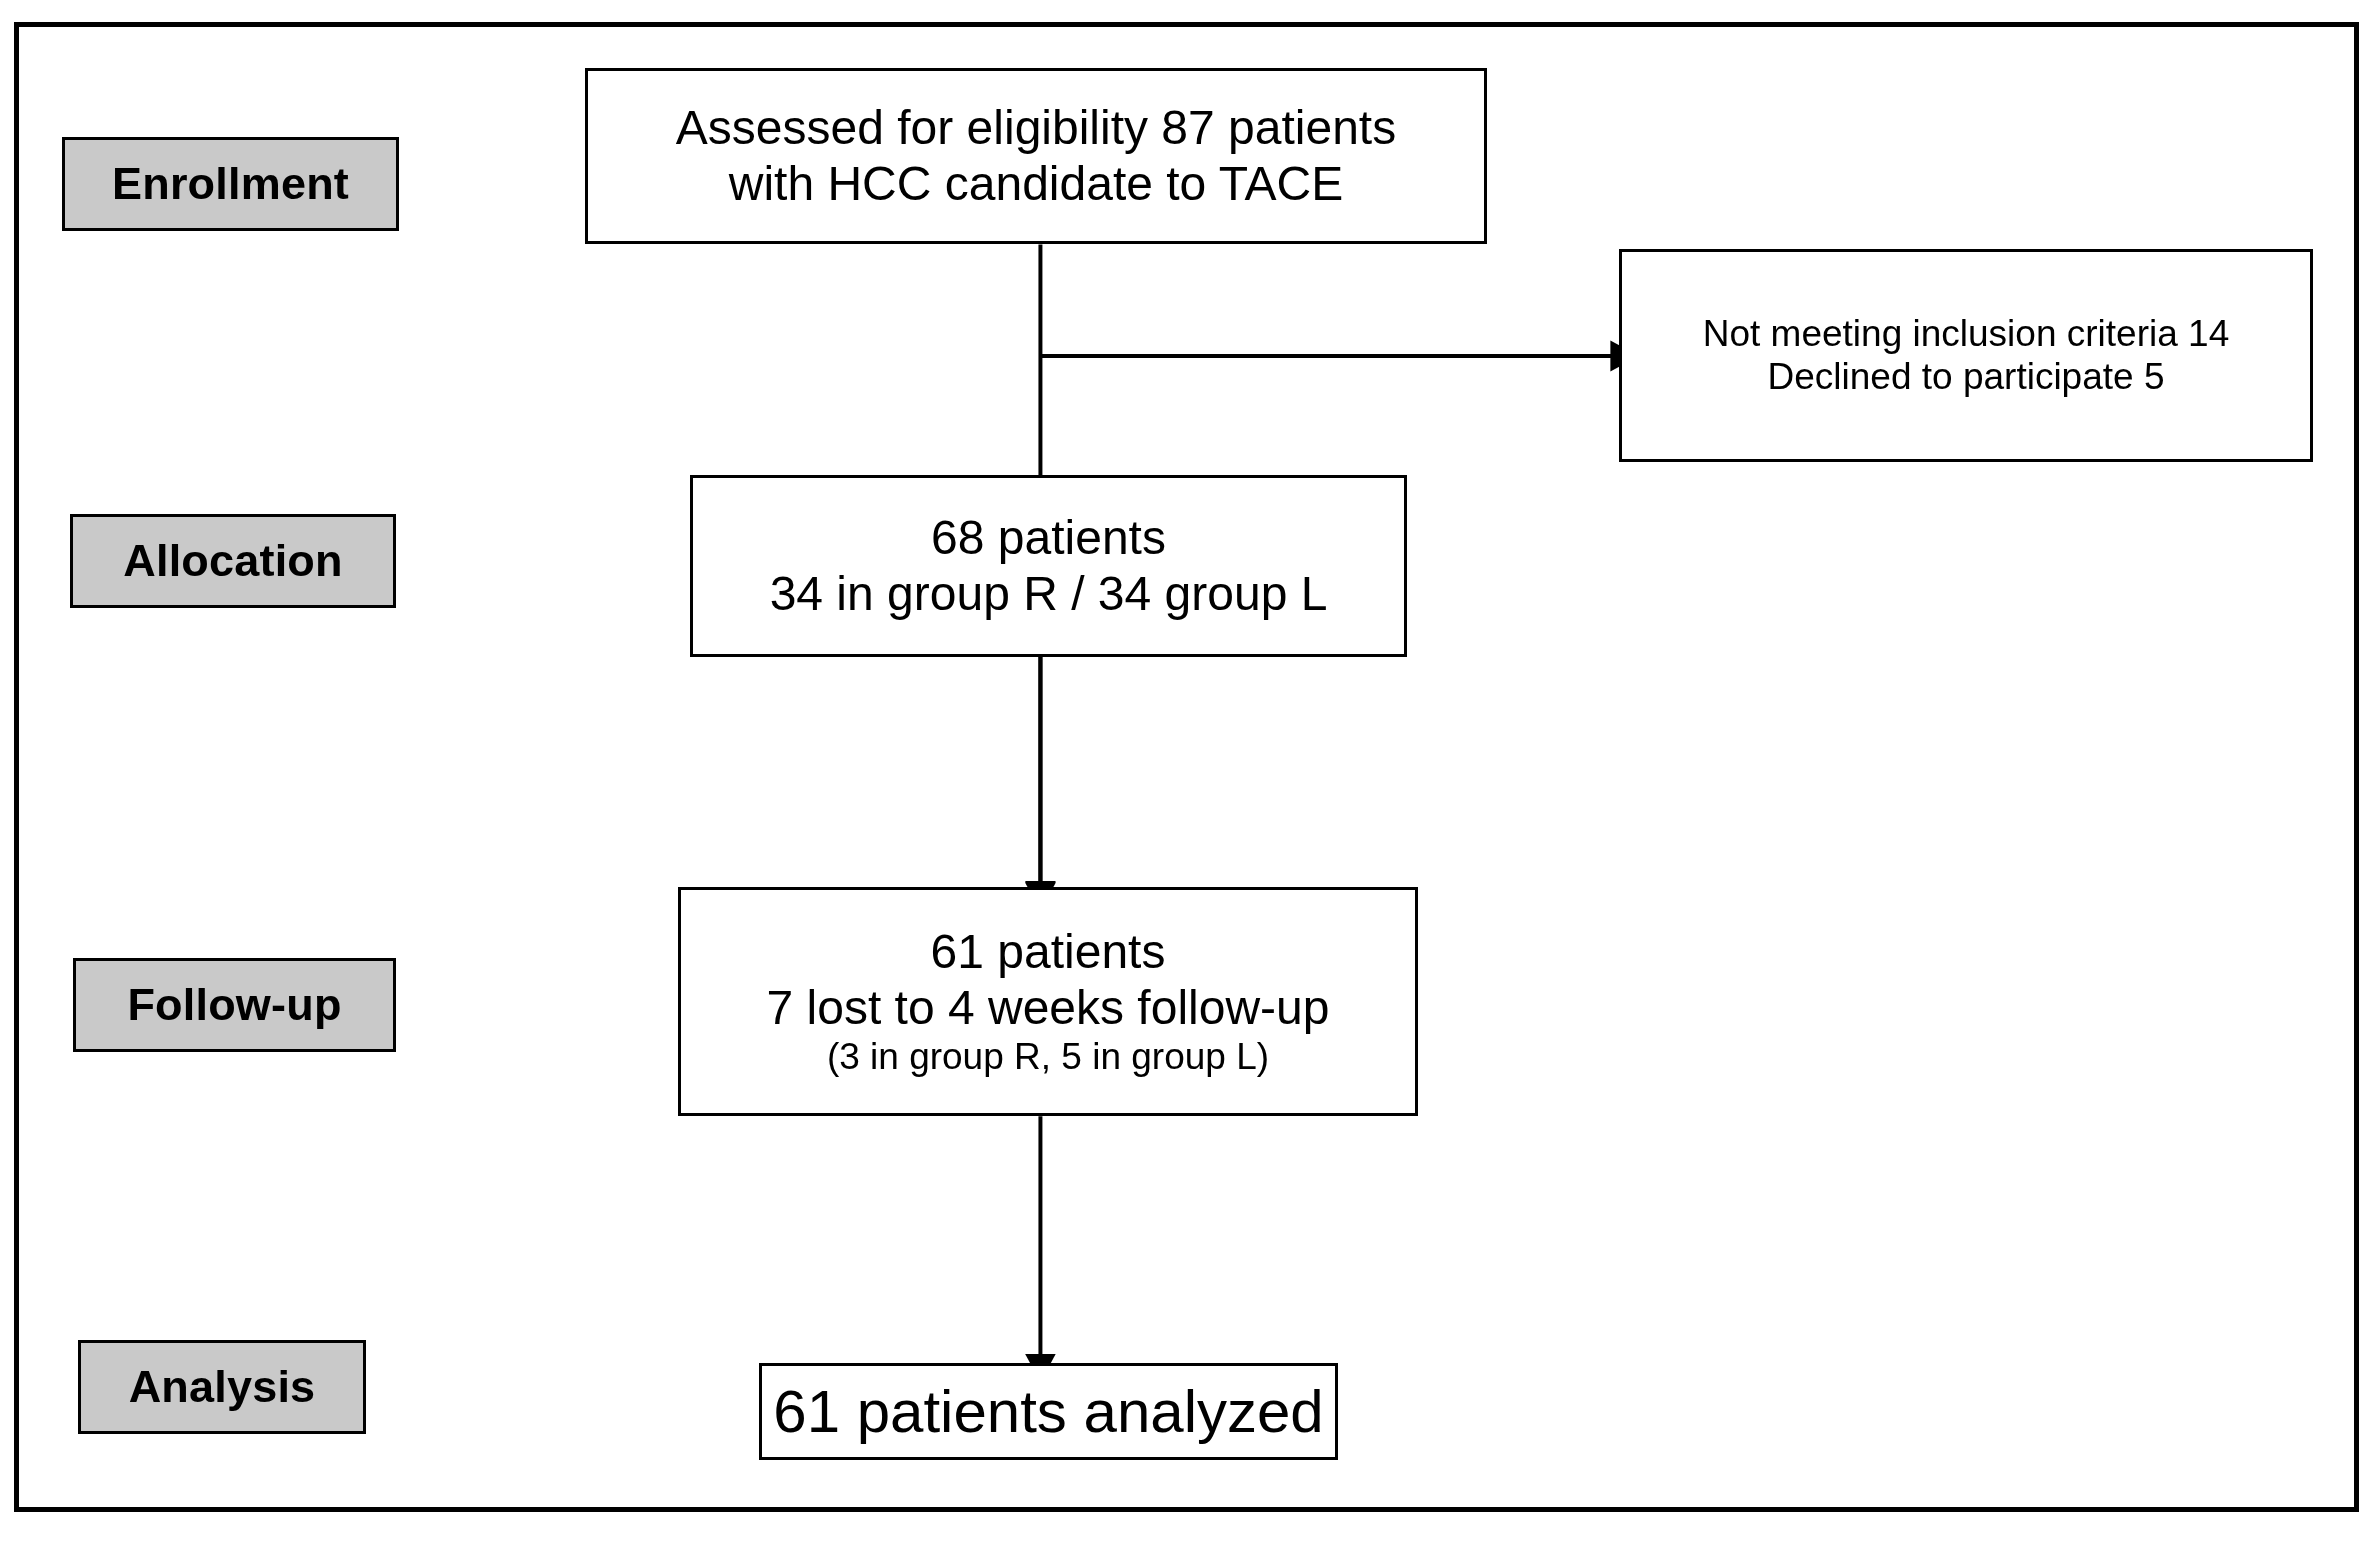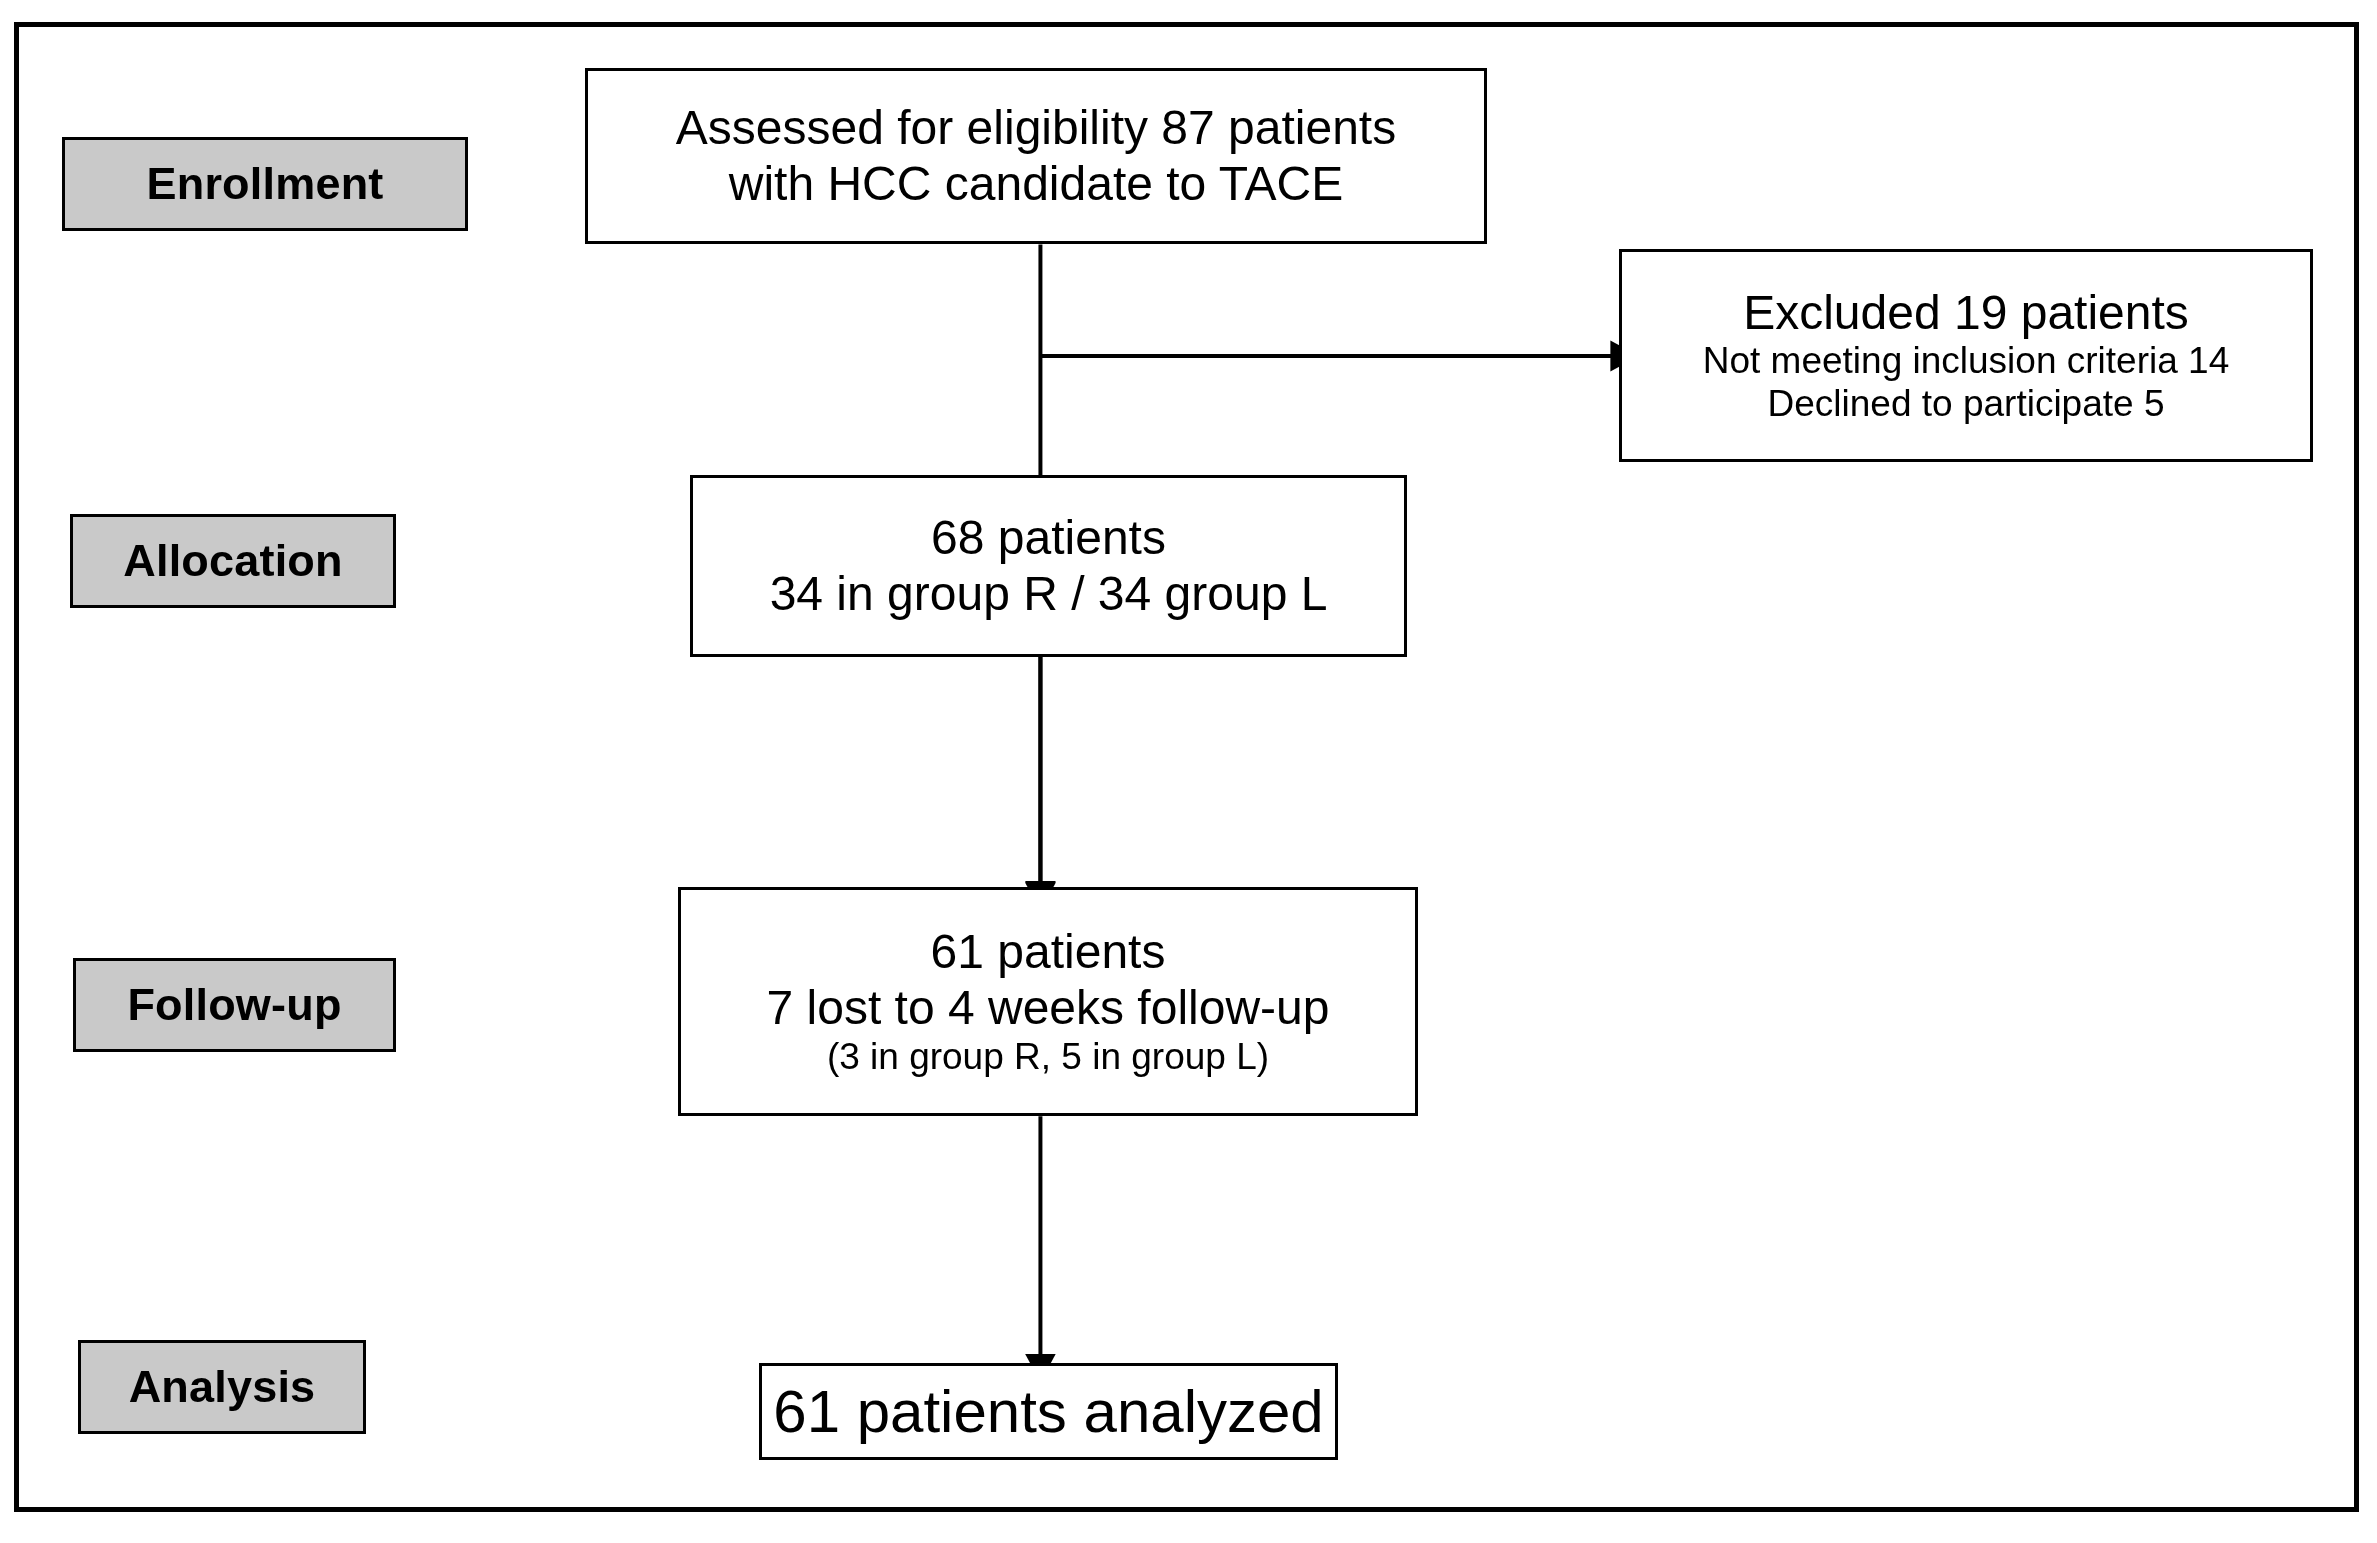--- a/index.html
+++ b/index.html
@@ -86,21 +86,21 @@
 
     <line x1="1307" y1="307" x2="1307" y2="1114" stroke="#000000" stroke-width="5" marker-end="url(#arrowhead)"></line>
 
     <line x1="1307" y1="447" x2="2029" y2="447" stroke="#000000" stroke-width="5" marker-end="url(#arrowhead)"></line>
 
     <line x1="1307" y1="824" x2="1307" y2="1112" stroke="#000000" stroke-width="5" marker-end="url(#arrowhead)"></line>
 
     <line x1="1307" y1="1402" x2="1307" y2="1706" stroke="#000000" stroke-width="5" marker-end="url(#arrowhead)"></line>
   </svg>
 
-  <div class="stage-label" style="left:62px; top:137px; width:406px; height:94px; font-size:45px;">
+  <div class="stage-label" style="left:62px; top:137px; width:337px; height:94px; font-size:45px;">
     <span>Enrollment</span>
   </div>
 
   <div class="stage-label" style="left:70px; top:514px; width:326px; height:94px; font-size:45px;">
     <span>Allocation</span>
   </div>
 
   <div class="stage-label" style="left:73px; top:958px; width:323px; height:94px; font-size:45px;">
     <span>Follow-up</span>
   </div>
@@ -108,21 +108,20 @@
   <div class="stage-label" style="left:78px; top:1340px; width:288px; height:94px; font-size:45px;">
     <span>Analysis</span>
   </div>
 
   <div class="flow-box" style="left:585px; top:68px; width:902px; height:176px; font-size:48px;">
     <span class="line">Assessed for eligibility 87 patients</span>
     <span class="line">with HCC candidate to TACE</span>
   </div>
 
   <div class="flow-box" style="left:1619px; top:249px; width:694px; height:213px;">
-    <span class="line" style="font-size:48px;">Excluded 19 patients</span>
     <span class="line" style="font-size:37px;">Not meeting inclusion criteria 14</span>
     <span class="line" style="font-size:37px;">Declined to participate 5</span>
   </div>
 
   <div class="flow-box" style="left:690px; top:475px; width:717px; height:182px; font-size:48px;">
     <span class="line">68 patients</span>
     <span class="line">34 in group R / 34 group L</span>
   </div>
 
   <div class="flow-box" style="left:678px; top:887px; width:740px; height:229px;">

